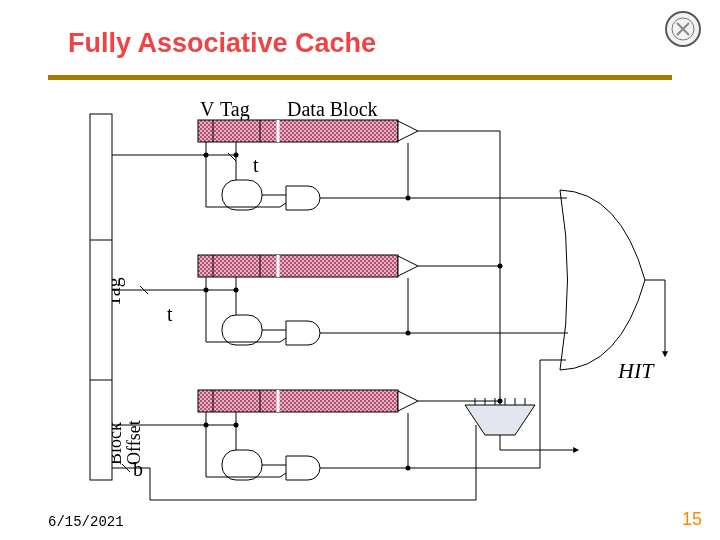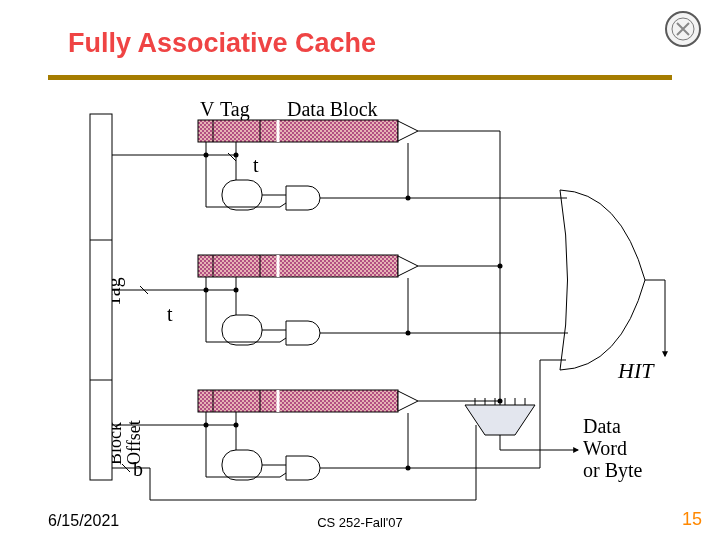--- a/index.html
+++ b/index.html
@@ -34,23 +34,20 @@
   <span class="txt" style="left:253px;top:154px;font-size:20px;">t</span>
   <span class="txt" style="left:167px;top:303px;font-size:20px;">t</span>
   <span class="txt" style="left:102px;top:307px;font-size:20px;transform:rotate(-90deg);transform-origin:left top;">Tag</span>
   <span class="txt" style="left:106px;top:465px;font-size:18px;transform:rotate(-90deg);transform-origin:left top;white-space:pre;line-height:1.05;">Block
 Offset</span>
   <span class="txt" style="left:133px;top:458px;font-size:20px;">b</span>
   <span class="txt" style="left:237px;top:181px;font-size:24px;font-weight:bold;">=</span>
   <span class="txt" style="left:237px;top:316px;font-size:24px;font-weight:bold;">=</span>
   <span class="txt" style="left:237px;top:451px;font-size:24px;font-weight:bold;">=</span>
   <span class="txt" style="left:618px;top:358px;font-size:22px;font-style:italic;">HIT</span>
-  <span class="txt" style="left:583px;top:415px;font-size:20px;white-space:pre;line-height:1.1;">Data
-Word
-or Byte</span>
 
   <svg class="svglayer" width="720" height="540">
     <defs>
       <pattern id="stip" width="4" height="4" patternUnits="userSpaceOnUse">
         <rect x="0" y="0" width="4" height="4" fill="#E7B4B4"></rect>
         <circle cx="1" cy="1" r="0.9" fill="#9A1F6B"></circle>
         <circle cx="3" cy="3" r="0.9" fill="#9A1F6B"></circle>
       </pattern>
       <marker id="arrow" viewBox="0 0 10 10" refX="8" refY="5" markerWidth="6" markerHeight="6" orient="auto-start-reverse">
         <path d="M0 0 L10 5 L0 10 z" fill="#000"></path>
@@ -169,16 +166,15 @@
       <line x1="112" y1="468" x2="150" y2="468" stroke="#000"></line>
       <line x1="122" y1="464" x2="130" y2="472" stroke="#000"></line>
       <line x1="150" y1="468" x2="150" y2="500" stroke="#000"></line>
       <line x1="150" y1="500" x2="476" y2="500" stroke="#000"></line>
       <line x1="476" y1="500" x2="476" y2="425" stroke="#000"></line>
     </g>
 
     <line x1="500" y1="400" x2="500" y2="405" stroke="#000"></line>
   </svg>
 
-  <span class="footer-date" style="font-size:16px;">6/15/2021</span>
-  <span class="footer-course" style="font-size:13px;">CS 252-Fall'07</span>
+  <span class="footer-date" style="font-size:14px;font-family:Liberation Mono, monospace;">6/15/2021</span>
   <span class="footer-page" style="font-size:18px;">15</span>
 </div>
 
 </body></html>

